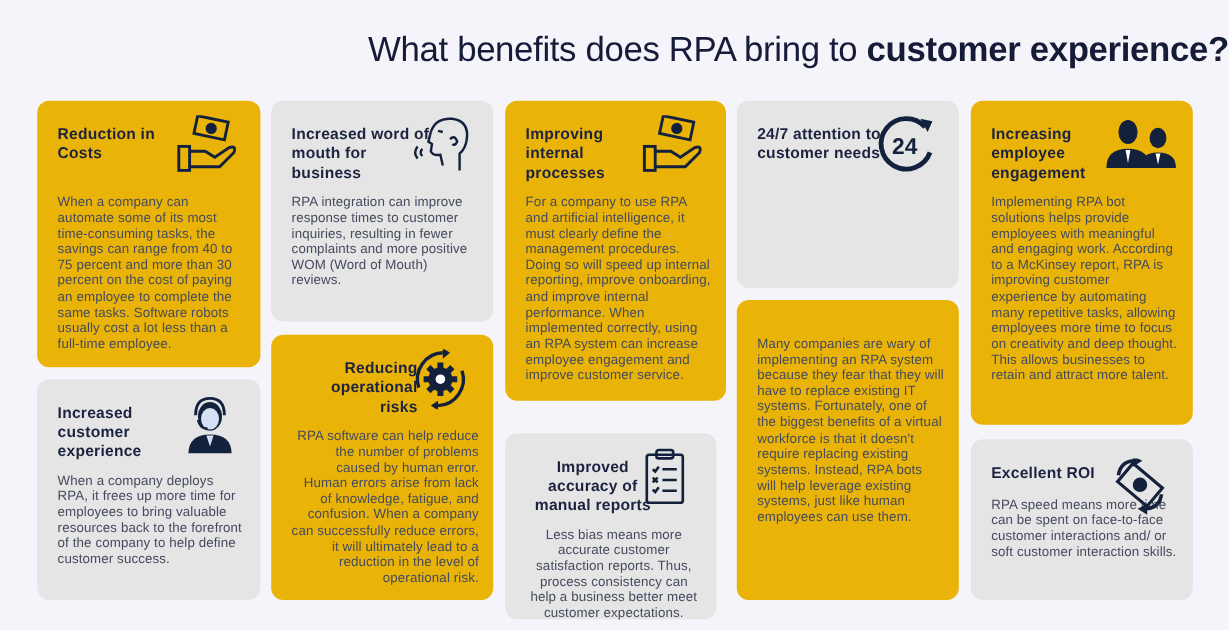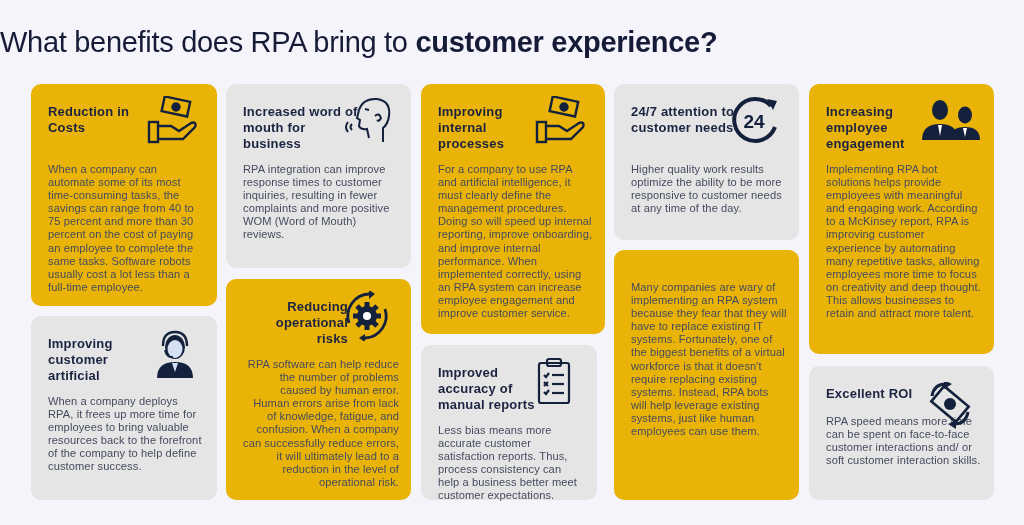--- a/index.html
+++ b/index.html
@@ -5,21 +5,21 @@
   html, body { margin:0; padding:0; }
   body {
     width:1024px; height:525px; overflow:hidden;
     background:#f6f4fb;
     font-family:"Liberation Sans", "DejaVu Sans", sans-serif;
     color:#1c2340;
     position:relative;
   }
   .title {
     position:absolute; left:0; top:26px; width:1024px;
-    text-align:left; font-size:29px; letter-spacing:-0.3px;
+    text-align:right; font-size:29px; letter-spacing:-0.3px;
     color:#161c38; font-weight:400;
   }
   .title b { font-weight:700; }
   .card {
     position:absolute; border-radius:10px; box-sizing:border-box;
     padding:20px 12px 10px 17px;
   }
   .white { background:#eab308; }
   .blue { background:#e5e5e5; }
   .card-head { position:relative; min-height:48px; }
@@ -49,21 +49,21 @@
         <rect x="4" y="26" width="9" height="20"></rect>
         <path d="M13 30 L26 30 L34 35 L46 27 Q52 25 50 31 L38 43 L13 43"></path>
       </svg>
     </div>
   </div>
   <p>When a company can automate some of its most time-consuming tasks, the savings can range from 40 to 75 percent and more than 30 percent on the cost of paying an employee to complete the same tasks. Software robots usually cost a lot less than a full-time employee.</p>
 </div>
 
 <div class="card blue" style="left:31px;top:316px;width:186px;height:184px;">
   <div class="card-head">
-    <h3>Improving customer artificial</h3>
+    <h3>Increased customer experience</h3>
     <div class="icon">
       <svg viewBox="0 0 56 50">
         <path d="M18 18 Q18 4 30 4 Q42 4 42 18" stroke="#14213d" stroke-width="2.4" fill="none"></path>
         <ellipse cx="30" cy="19" rx="10" ry="12" fill="#14213d"></ellipse>
         <ellipse cx="30" cy="21" rx="7.5" ry="9" fill="#d5e1f2"></ellipse>
         <path d="M12 50 Q12 34 30 34 Q48 34 48 50 Z" fill="#14213d"></path>
         <path d="M27 35 L30 44 L33 35 Z" fill="#d5e1f2"></path>
         <path d="M20 22 Q22 30 28 29" stroke="#14213d" stroke-width="2" fill="none"></path>
       </svg>
     </div>
@@ -119,21 +119,21 @@
         <rect x="18" y="3" width="26" height="15" transform="rotate(12 31 10)"></rect>
         <circle cx="31" cy="11" r="3.5" fill="#14213d"></circle>
         <rect x="4" y="26" width="9" height="20"></rect>
         <path d="M13 30 L26 30 L34 35 L46 27 Q52 25 50 31 L38 43 L13 43"></path>
       </svg>
     </div>
   </div>
   <p>For a company to use RPA and artificial intelligence, it must clearly define the management procedures. Doing so will speed up internal reporting, improve onboarding, and improve internal performance. When implemented correctly, using an RPA system can increase employee engagement and improve customer service.</p>
 </div>
 
-<div class="card blue" style="left:421px;top:345px;width:176px;height:155px;">
+<div class="card blue" style="left:421px;top:361px;width:176px;height:155px;text-align:center;">
   <div class="card-head">
     <h3 style="width:112px">Improved accuracy of manual reports</h3>
     <div class="icon">
       <svg viewBox="0 0 56 50" fill="none" stroke="#14213d" stroke-width="2.2">
         <rect x="14" y="6" width="30" height="40" rx="2"></rect>
         <rect x="22" y="2" width="14" height="7" rx="2"></rect>
         <path d="M19 18 L21 20 L24 16"></path>
         <line x1="27" y1="18" x2="39" y2="18"></line>
         <path d="M19 25 L23 29 M23 25 L19 29"></path>
         <line x1="27" y1="27" x2="39" y2="27"></line>
@@ -149,21 +149,20 @@
   <div class="card-head">
     <h3>24/7 attention to customer needs</h3>
     <div class="icon">
       <svg viewBox="0 0 56 50">
         <path d="M44 10 A21 21 0 1 0 48 31" stroke="#14213d" stroke-width="4" fill="none"></path>
         <path d="M40 3 L50 5 L46 14 Z" fill="#14213d"></path>
         <text x="27" y="32" text-anchor="middle" font-size="19" font-weight="700" fill="#14213d" font-family="Liberation Sans, sans-serif">24</text>
       </svg>
     </div>
   </div>
-  <p>Higher quality work results optimize the ability to be more responsive to customer needs at any time of the day.</p>
 </div>
 
 <div class="card white" style="left:614px;top:250px;width:185px;height:250px;">
   <p>Many companies are wary of implementing an RPA system because they fear that they will have to replace existing IT systems. Fortunately, one of the biggest benefits of a virtual workforce is that it doesn't require replacing existing systems. Instead, RPA bots will help leverage existing systems, just like human employees can use them.</p>
 </div>
 
 <div class="card white" style="left:809px;top:84px;width:185px;height:270px;">
   <div class="card-head">
     <h3>Increasing employee engagement</h3>
     <div class="icon" style="width:62px;right:0">

